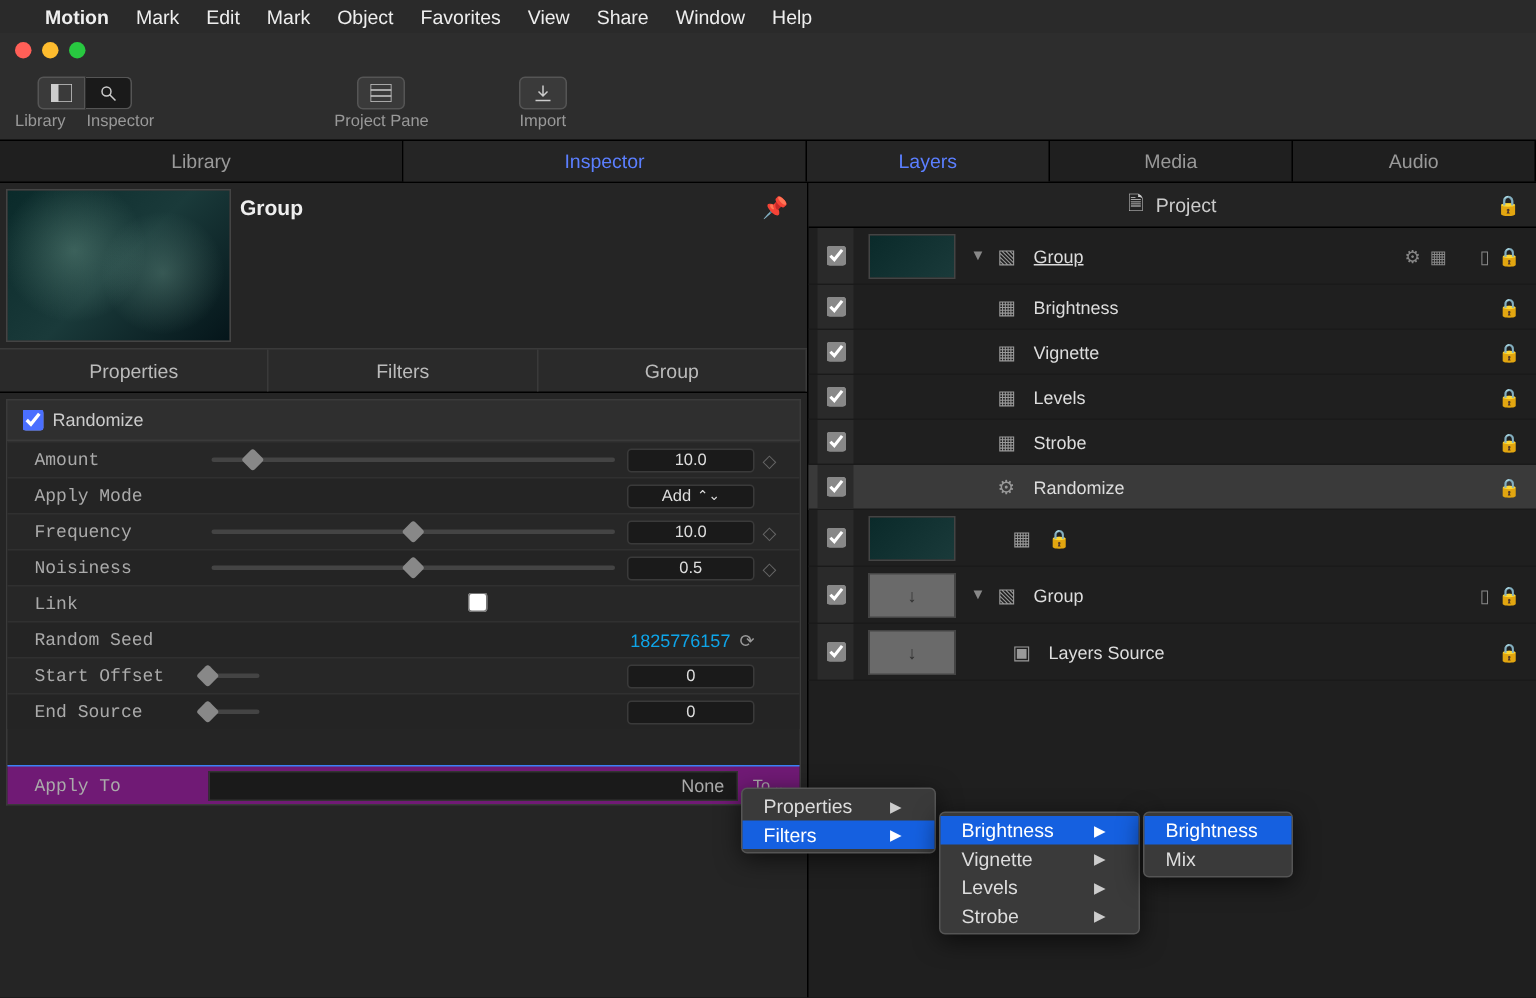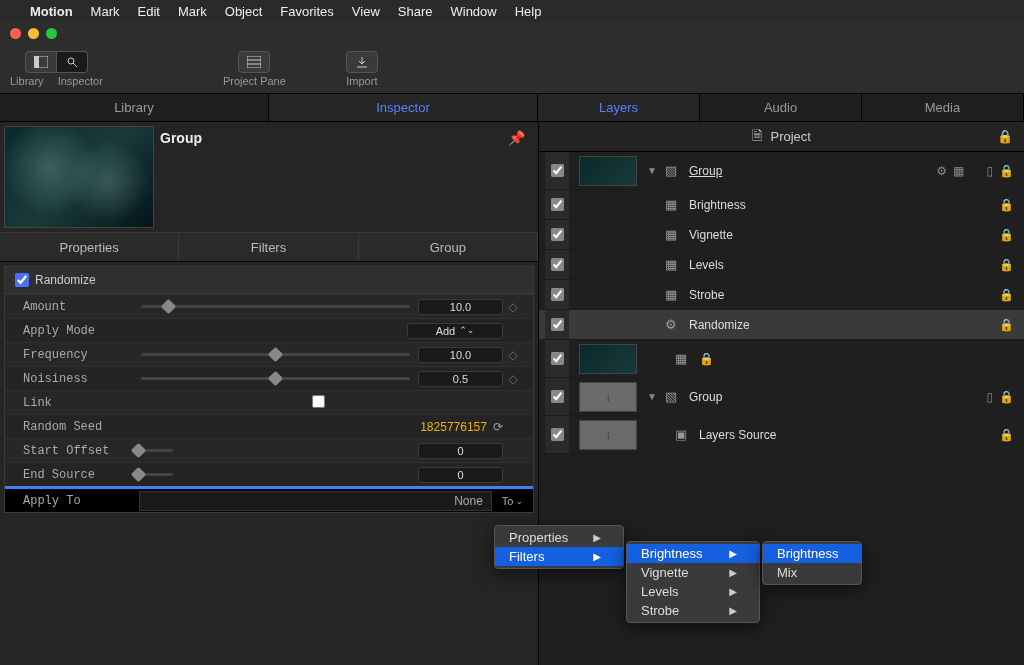--- a/index.html
+++ b/index.html
@@ -36,21 +36,21 @@
 .param-header input[type=checkbox]{accent-color:#4a6fff; width:14px; height:14px;}
 .param-list{ margin:0 4px 4px 4px; border:1px solid #3a3a3a; border-top:none;}
 .param-row{ display:flex; align-items:center; height:24px; padding:0 10px 0 18px; font-size:12px; color:#bbb; border-top:1px solid #303030;}
 .param-row:nth-child(odd){background:#272727;}
 .param-row:nth-child(even){background:#242424;}
 .param-label{ width:110px; color:#aaa;font-family:Liberation Mono, monospace;}
 .slider-track{ flex:1; height:3px; background:#444; border-radius:2px; position:relative; margin:0 8px;}
 .slider-thumb{ position:absolute; top:-4px; width:11px; height:11px; background:#888; border-radius:2px; transform:rotate(45deg);}
 .param-value{ width:85px; text-align:center; color:#ddd; background:#1a1a1a; border:1px solid #3a3a3a; border-radius:3px; padding:1px 4px; font-size:11px;}
 .param-kf{ width:20px; text-align:center; color:#666;}
-.apply-to-row{ display:flex; align-items:center; height:26px; padding:0 6px 0 18px; background:#000000; border-top:3px solid #3b82f6;}
+.apply-to-row{ display:flex; align-items:center; height:26px; padding:0 6px 0 18px; background:#701a75; border-top:1px solid #3b82f6;margin-top:24px;}
 .apply-to-field{ flex:1; background:#1a1a1a; border:1px solid #333; height:20px; display:flex; align-items:center; justify-content:flex-end; padding:0 8px; color:#aaa; margin:0 6px;text-align:right;}
 .to-btn{ color:#aaa; font-size:11px; padding:0 4px; display:flex; align-items:center; gap:2px;}
 .right-tab{ flex:1; display:flex; align-items:center; justify-content:center; font-size:13px; color:#999; border-right:1px solid #000;}
 .right-tab.active{ color:#5b7fff; background:#252525;}
 .project-header{ height:30px; display:flex; align-items:center; justify-content:center; gap:8px; background:#232323; color:#ccc; font-size:13px; border-bottom:1px solid #000; position:relative;}
 .lock{ position:absolute; right:10px; color:#777;}
 .layer-row{ display:flex; align-items:center; height:30px; padding:0 6px; border-bottom:1px solid #1a1a1a; gap:4px;}
 .layer-row.tall{height:38px;}
 .layer-row.sel{ background:#3a3a3a;}
 .layer-cb{ width:24px; text-align:center; background:#2a2a2a; height:100%; display:flex; align-items:center; justify-content:center;}
@@ -137,22 +137,22 @@
   </div>
 </div>
 
 <div class="tabs-row">
   <div style="display:flex; width:538px;">
     <div class="tab">Library</div>
     <div class="tab active">Inspector</div>
   </div>
   <div style="display:flex; flex:1;">
     <div class="right-tab active">Layers</div>
+    <div class="right-tab">Media</div>
     <div class="right-tab">Audio</div>
-    <div class="right-tab">Media</div>
   </div>
 </div>
 
 <div class="main">
 
   <div class="left">
     <div class="preview-row">
       <div class="preview-thumb"></div>
       <div class="group-title">Group</div>
       <div class="pin">📌</div>
@@ -172,21 +172,21 @@
         <span class="param-label">Amount</span>
         <div class="slider-track">
             <div class="slider-thumb" style="left:8%;"></div>
           </div>
         <span class="param-value">10.0</span>
         <span class="param-kf">◇</span>
       </div>
       <div class="param-row">
         <span class="param-label">Apply Mode</span>
         <div style="flex:1"></div>
-        <span class="param-value" style="width:96px; display:flex; justify-content:center; gap:4px;">
+        <span class="param-value" style="width:85px; display:flex; justify-content:center; gap:4px;">
             <span>Add</span>
             <span style="font-size:9px;">⌃⌄</span>
           </span>
         <span class="param-kf"></span>
       </div>
       <div class="param-row">
         <span class="param-label">Frequency</span>
         <div class="slider-track">
             <div class="slider-thumb" style="left:48%;"></div>
           </div>
@@ -202,21 +202,21 @@
         <span class="param-kf">◇</span>
       </div>
       <div class="param-row">
         <span class="param-label">Link</span>
         <div style="flex:1; text-align:center;"><input type="checkbox" style="accent-color: rgb(102, 102, 102);"></div>
         <span class="param-kf"></span>
       </div>
       <div class="param-row">
         <span class="param-label">Random Seed</span>
         <div style="flex:1"></div>
-        <span style="color:#eab308; padding-right:6px;">1825776157</span>
+        <span style="color:#0ea5e9; padding-right:6px;">1825776157</span>
         <span style="color:#999;">⟳</span>
         <span class="param-kf"></span>
       </div>
       <div class="param-row">
         <span class="param-label">Start Offset</span>
         <div class="slider-track" style="flex:0 0 40px; margin-left:0;">
             <div class="slider-thumb" style="left:0;"></div>
           </div>
         <div style="flex:1"></div>
         <span class="param-value">0</span>

